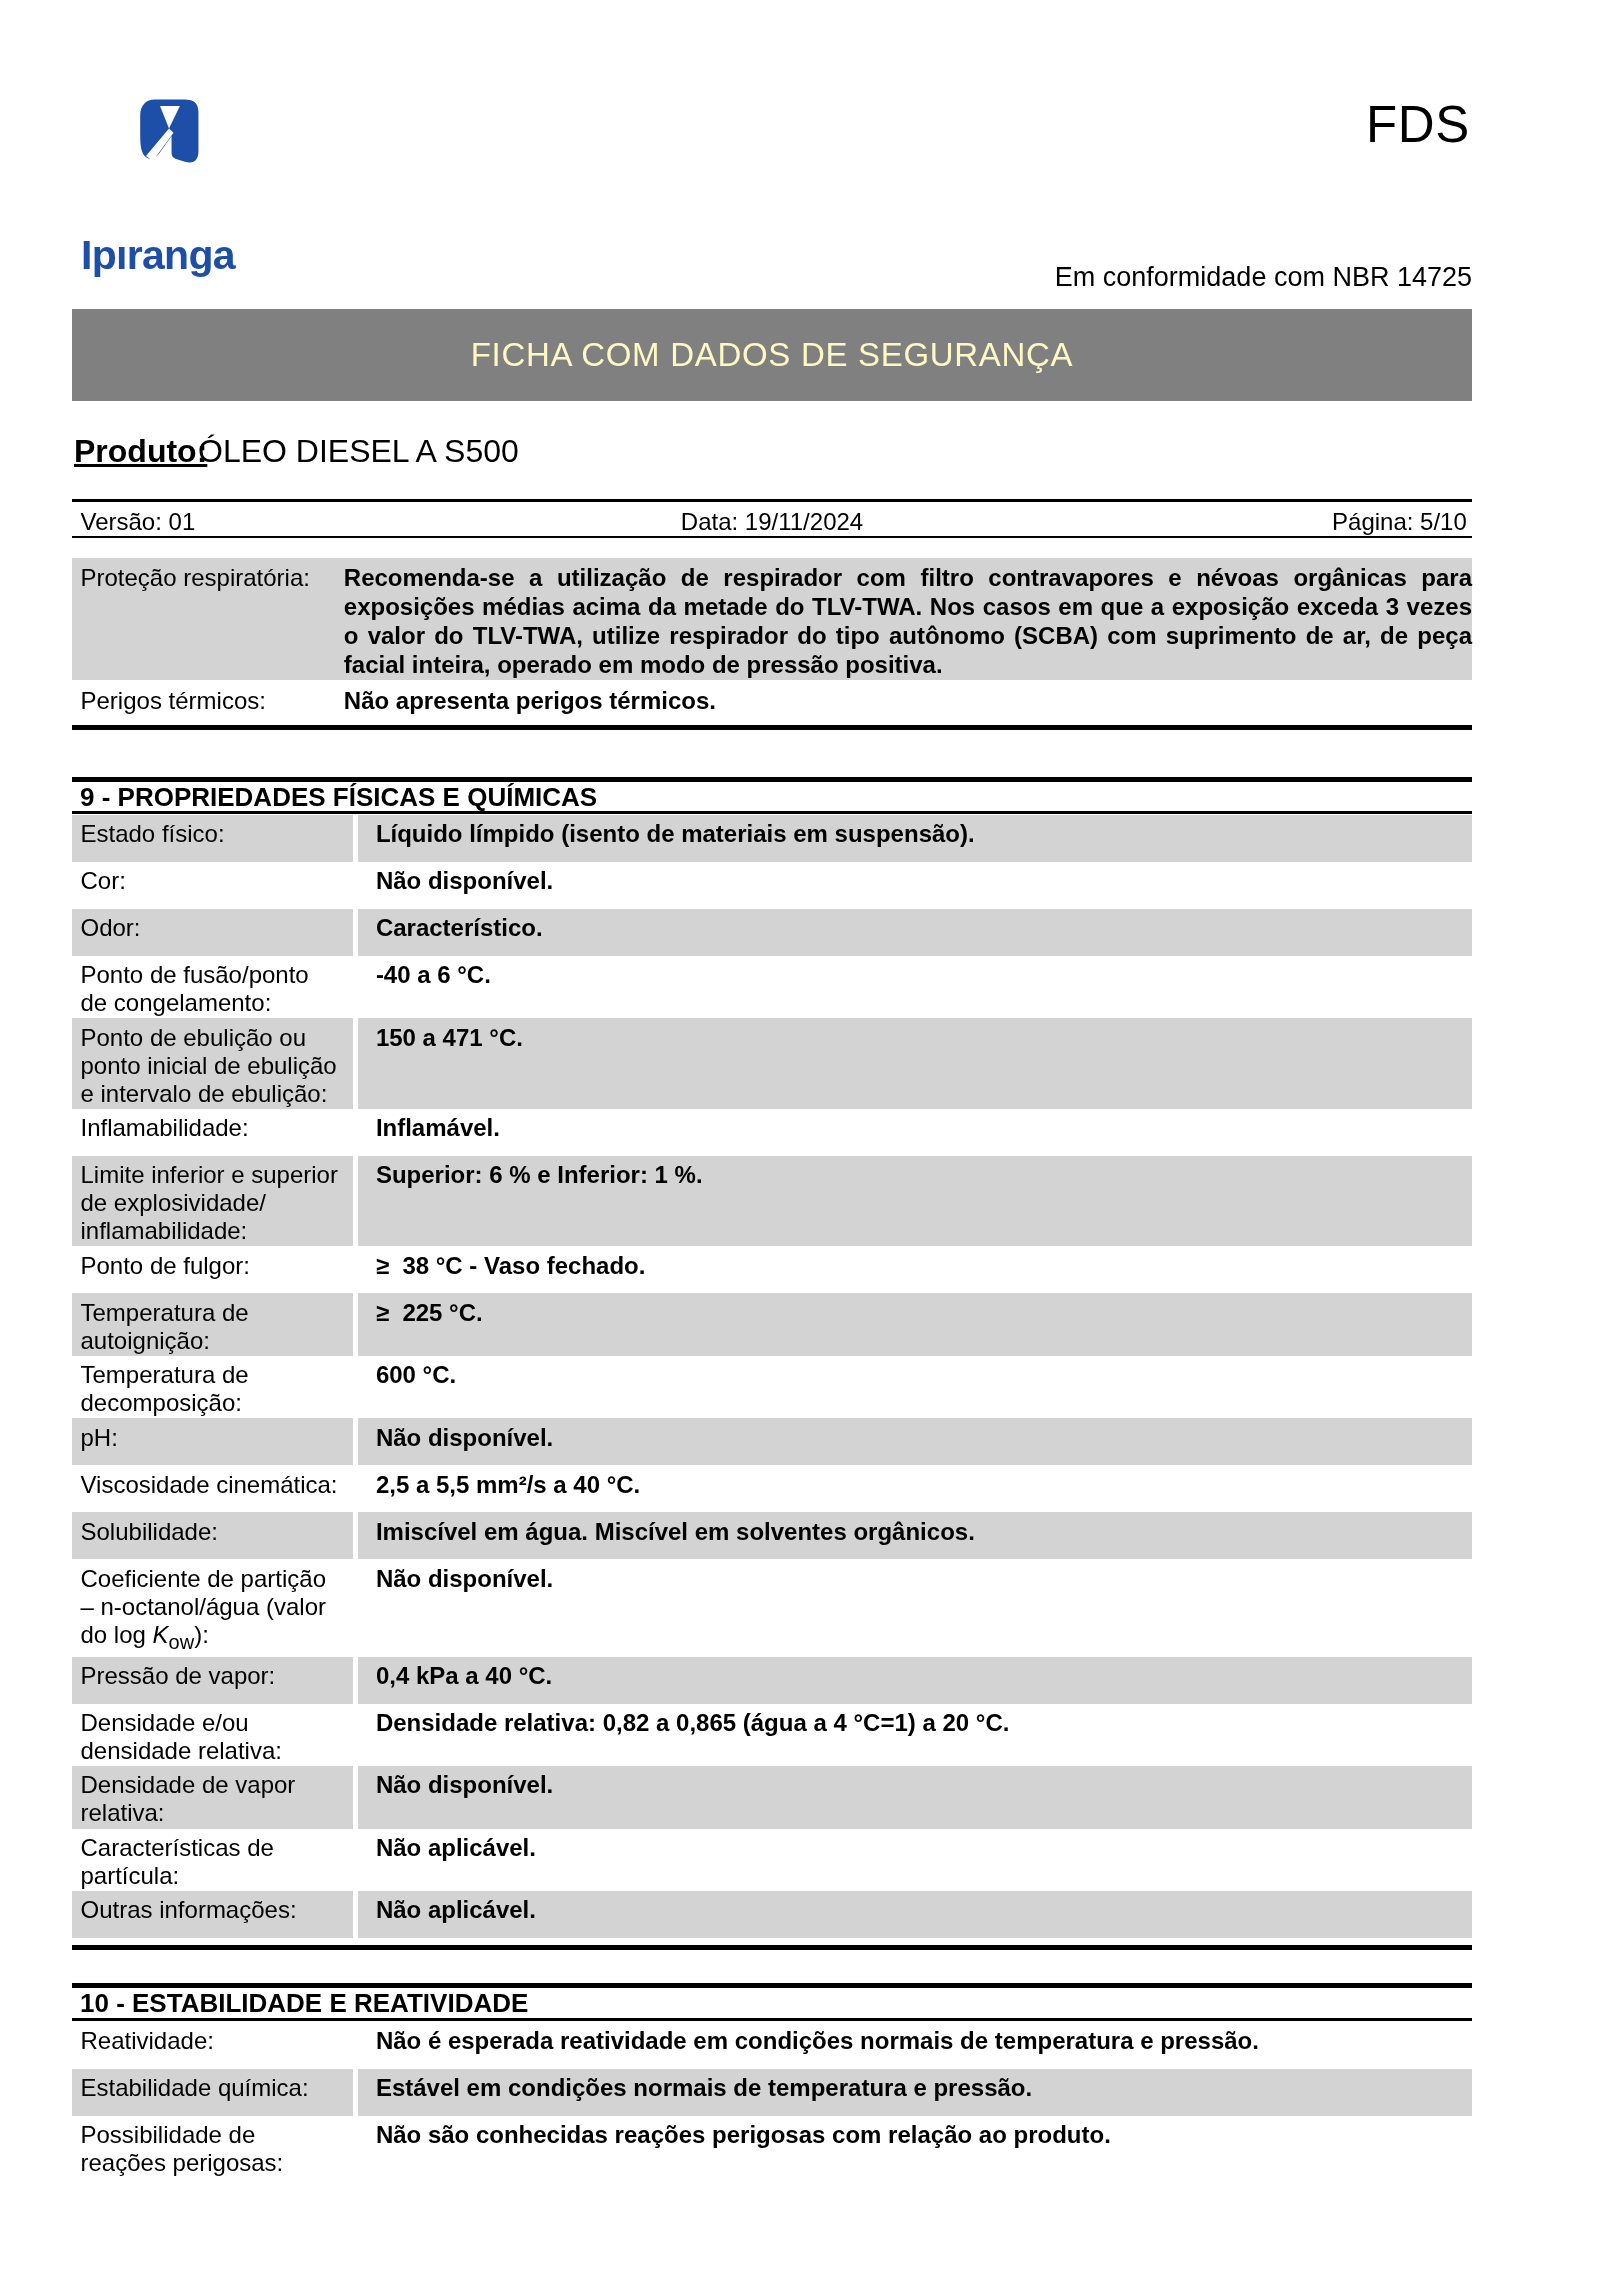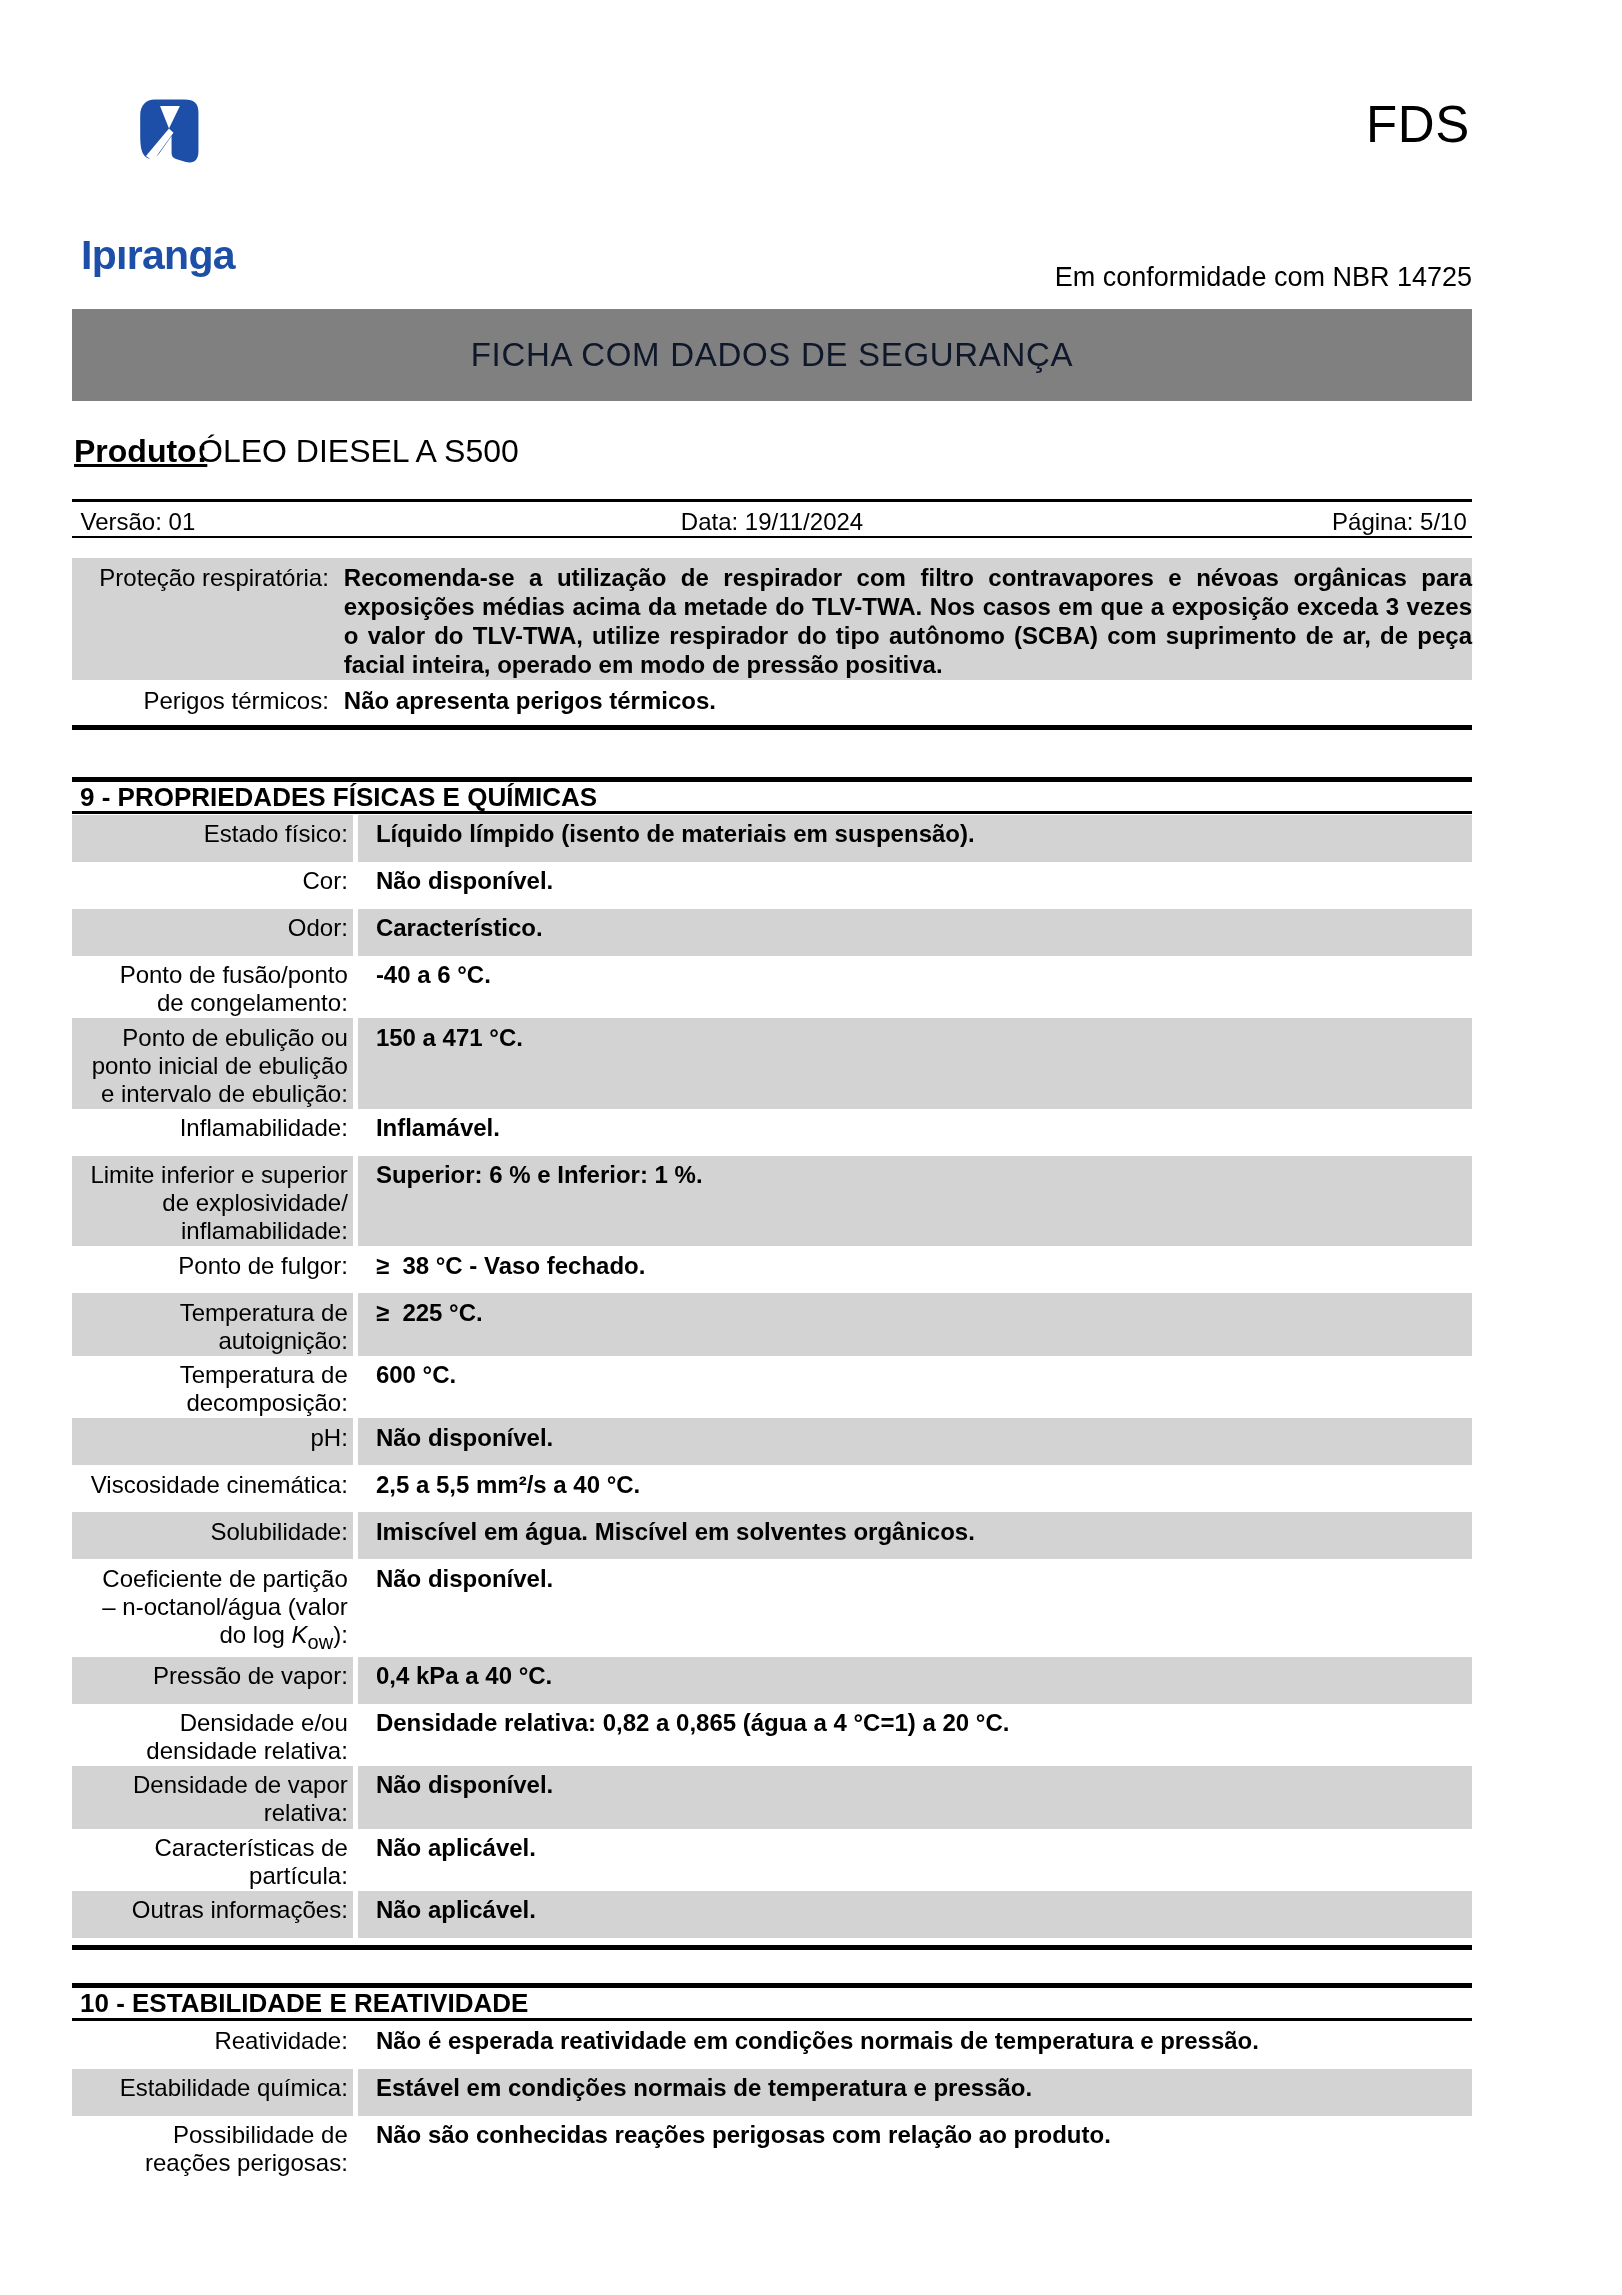--- a/index.html
+++ b/index.html
@@ -21,42 +21,41 @@
     position:absolute;right:152px;top:97px;
     font-size:51px;line-height:1.1;letter-spacing:0.7px;
   }
   .compliance{
     position:absolute;right:150px;top:262px;
     font-size:27px;
   }
   .titlebar{
     position:absolute;left:72px;top:309px;width:1400px;height:92px;
     display:flex;align-items:center;justify-content:center;
-    color:#0f172a;font-size:33px;letter-spacing:0.7px;
+    color:#fef9c3;font-size:33px;letter-spacing:0.7px;
   }
   .product-row{position:absolute;left:74px;top:433px;width:1400px;font-size:32px;text-decoration:underline;}
   .product-row .plabel{font-weight:700;}
   .product-row .pvalue{position:absolute;left:124px;top:0;font-weight:400;}
   .meta-row{
     position:absolute;left:72px;top:499px;width:1400px;height:30px;
     border-top:3.3px solid #000;border-bottom:2.6px solid #000;
     font-size:24px;padding-top:3.9px;box-sizing:content-box;
   }
   .meta-row .m-left{position:absolute;left:8.5px;top:5.9px;}
   .meta-row .m-center{position:absolute;left:0;right:0;top:5.9px;text-align:center;}
   .meta-row .m-right{position:absolute;right:5.2px;top:5.9px;}
 
   
   .ptable{position:absolute;left:72px;width:1400px;font-size:24px;line-height:28px;}
   .prow{display:flex;align-items:stretch;min-height:47px;}
   .pcell{padding-top:5.2px;padding-bottom:1.3px;box-sizing:border-box;}
   .plab{
     width:281px;flex:0 0 281px;padding-left:8.5px;padding-right:5.2px;
     white-space:pre-line;
-    text-align:right;
   }
   .pgap{width:5.2px;flex:0 0 5.2px;background:#ffffff;}
   .pval{flex:1 1 auto;padding-left:17.7px;padding-right:9.2px;font-weight:bold;}
   .prow.shaded .plab,.prow.shaded .pval{background:#d3d3d3;}
   
   .ptable.exposure .plab{width:262px;flex:0 0 262px;}
   .ptable.exposure .pval{padding-left:9.8px;padding-right:0;}
   .ptable.exposure .prow{line-height:29px;}
   .jline{text-align:justify;text-align-last:justify;}
   .jline.last{text-align:left;text-align-last:left;}

